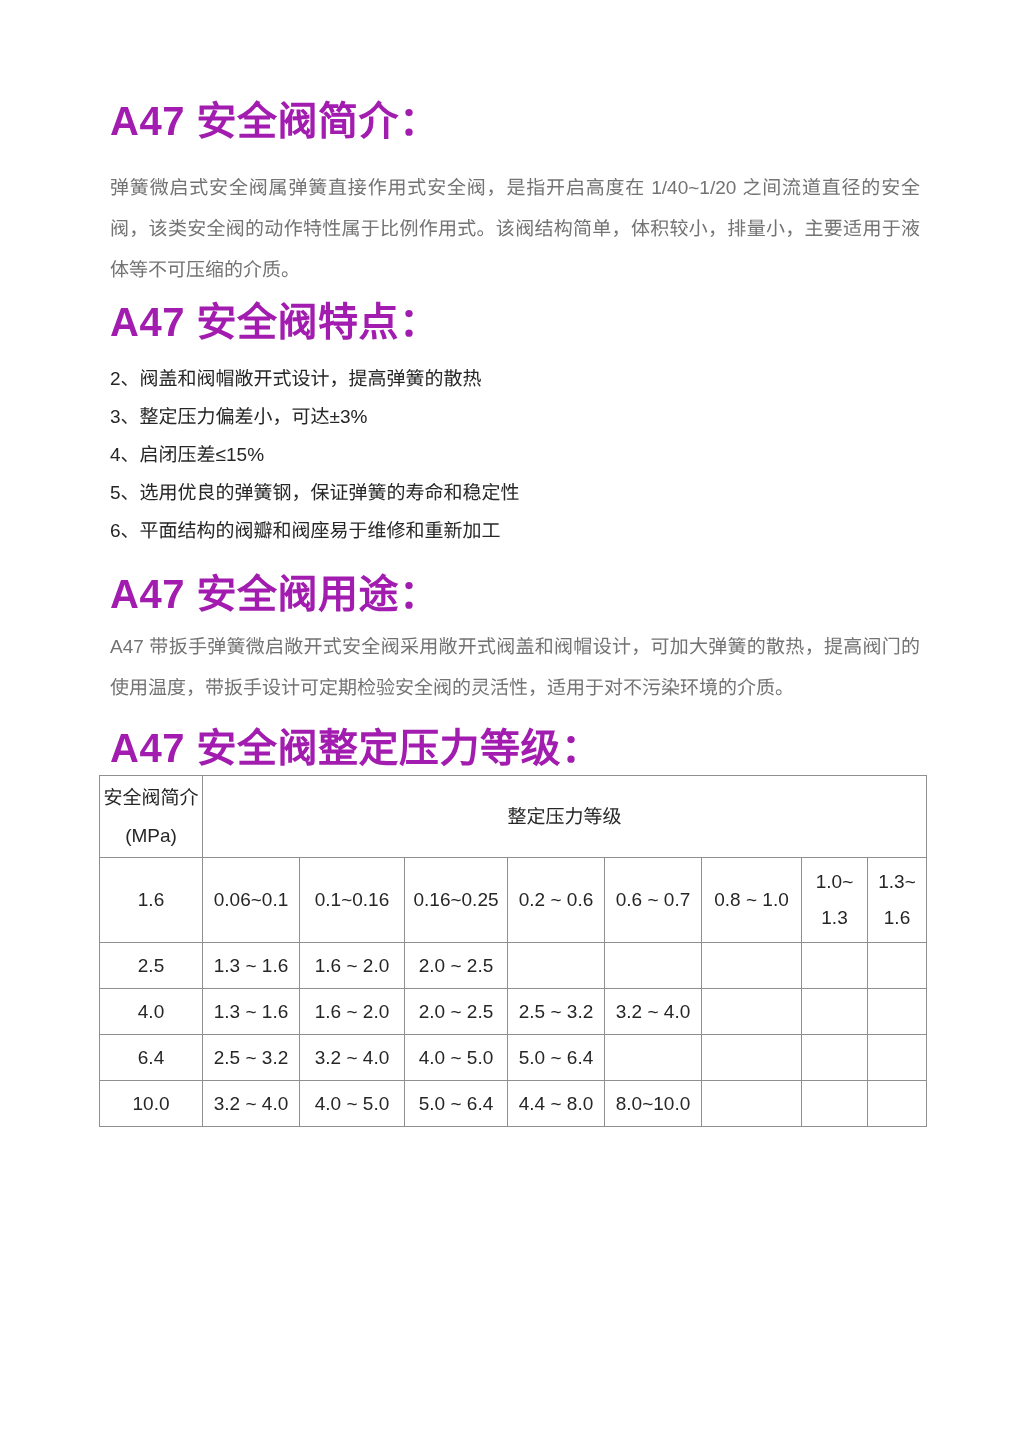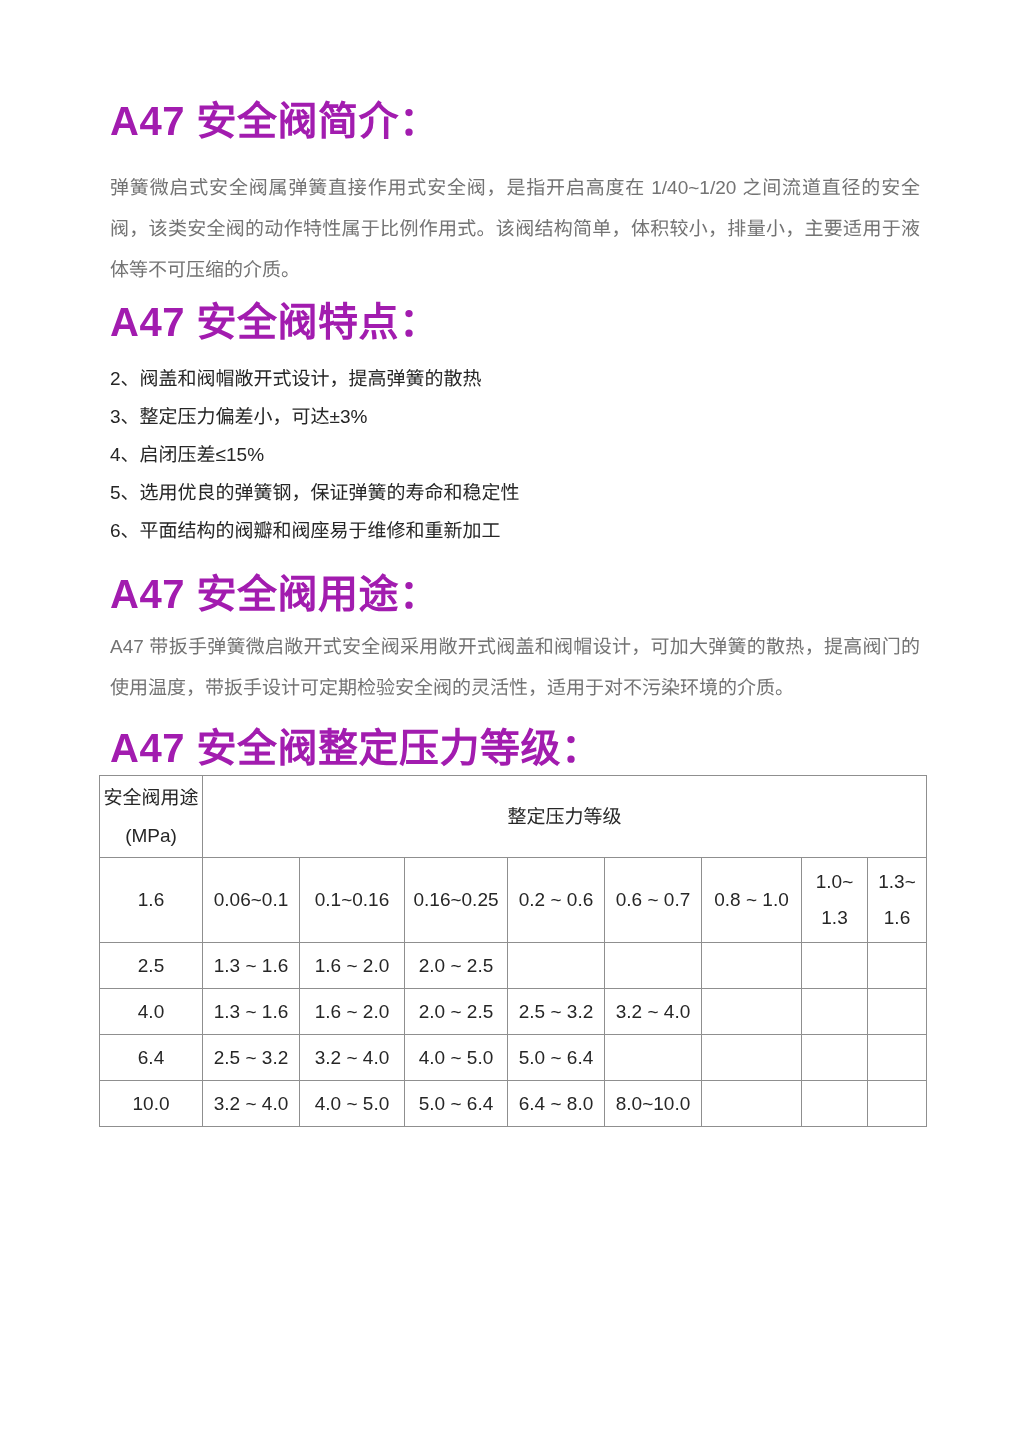--- a/index.html
+++ b/index.html
@@ -100,21 +100,21 @@
       <col style="width:103px">
         <col style="width:97px">
         <col style="width:97px">
       <col style="width:100px">
         <col style="width:66px">
         <col style="width:59px">
     </colgroup>
     <tbody>
       <tr class="header-row">
         <td class="corner-header">
-          <div>安全阀用途</div>
+          <div>安全阀简介</div>
           <div>(MPa)</div>
         </td>
         <td colspan="8">整定压力等级</td>
       </tr>
     <tr class="tall-row">
           <td>1.6</td>
           <td>0.06~0.1</td>
           <td>0.1~0.16</td>
           <td>0.16~0.25</td>
           <td>0.2 ~ 0.6</td>
@@ -154,21 +154,21 @@
           <td></td>
           <td></td>
           <td></td>
           <td></td>
         </tr>
         <tr>
           <td>10.0</td>
           <td>3.2 ~ 4.0</td>
           <td>4.0 ~ 5.0</td>
           <td>5.0 ~ 6.4</td>
-          <td>6.4 ~ 8.0</td>
+          <td>4.4 ~ 8.0</td>
           <td>8.0~10.0</td>
           <td></td>
           <td></td>
           <td></td>
         </tr>
       </tbody>
   </table>
 
 </div>
 

